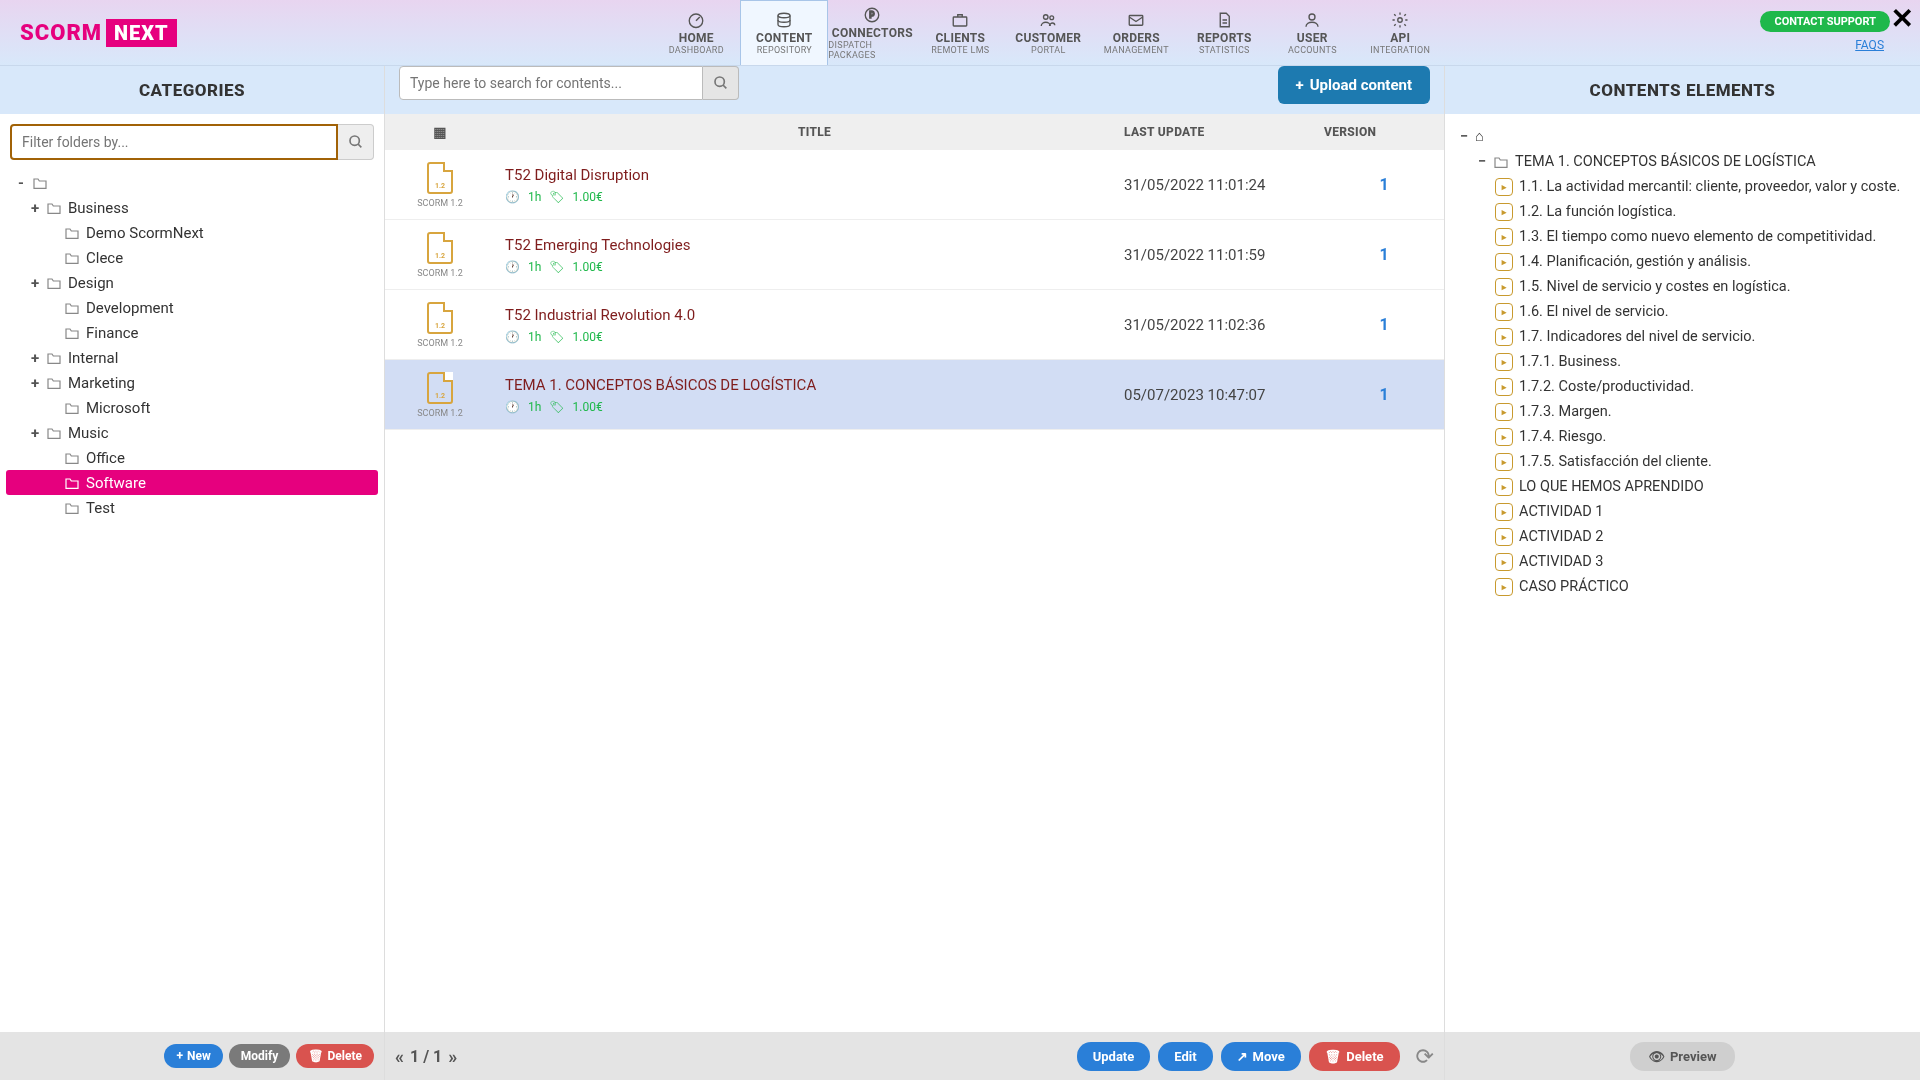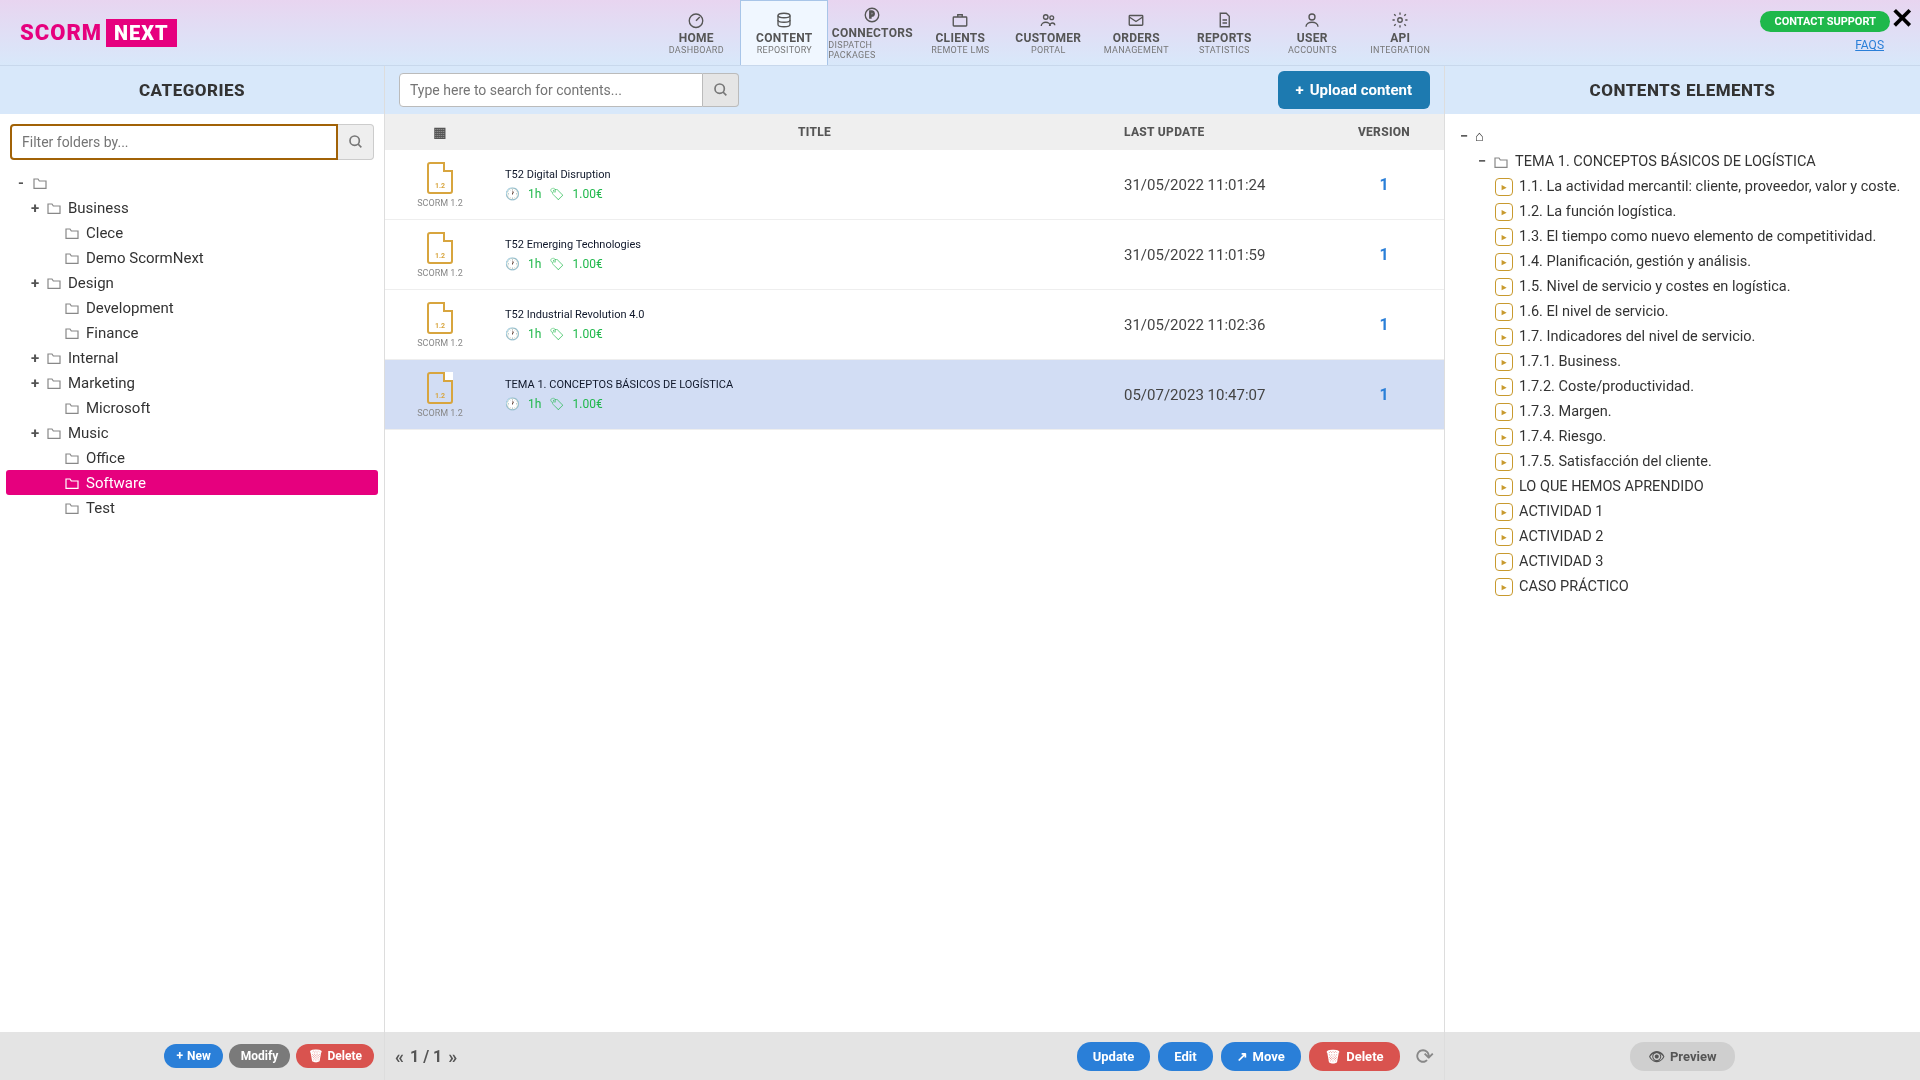--- a/index.html
+++ b/index.html
@@ -46,41 +46,41 @@
 .lvl2 { padding-left: 22px; }
 .lvl3 { padding-left: 40px; }
 
 .left-footer { justify-content: flex-end; gap: 6px; }
 .pill { border: none; border-radius: 12px; padding: 5px 12px; font-size: 12px; font-weight: 700; color: #fff; cursor: pointer; display: inline-flex; align-items: center; gap: 4px; }
 .pill.blue { background: #2a7fd8; }
 .pill.gray { background: #7a7a7a; }
 .pill.red { background: #d9534f; }
 
 
-.mid-top { height: 48px; background: #d8e8fa; display: flex; align-items: center; padding: 0 14px; }
+.mid-top { height: 48px; background: #d8e8fa; display: flex; align-items: flex-start; padding: 0 14px; }
 .search-wrap { display: flex; width: 340px; }
 .search-input { flex: 1; border: 1px solid #bbb; border-radius: 4px 0 0 4px; padding: 8px 10px; font-size: 14px; color: #888; }
 .search-btn { width: 36px; border: 1px solid #bbb; border-left: none; background: #e5e5e5; border-radius: 0 4px 4px 0; color: #666; display: flex; align-items: center; justify-content: center; cursor: pointer; }
 .upload-btn { margin-left: auto; background: #1d7ab0; color: #fff; border: none; border-radius: 6px; padding: 10px 18px; font-size: 15px; font-weight: 700; cursor: pointer; display: flex; align-items: center; gap: 6px; }
 
 .table-head { height: 36px; background: #efefef; display: flex; align-items: center; font-size: 12px; font-weight: 800; color: #555; letter-spacing: 0.3px; }
 .th-thumb { width: 110px; text-align: center; font-size: 14px; }
 .th-title { flex: 1; padding-left: 10px; text-align: center; }
 .th-update { width: 200px; }
-.th-version { width: 120px; text-align: center; }
+.th-version { width: 120px; }
 
 .row { display: flex; align-items: center; min-height: 70px; border-bottom: 1px solid #eee; cursor: pointer; padding: 8px 0; }
 .row.selected { background: #d2ddf4; }
 .row-thumb { width: 110px; display: flex; flex-direction: column; align-items: center; }
 .scorm-file { width: 26px; height: 32px; border: 2px solid #d8a53e; border-radius: 3px; position: relative; }
 .scorm-file::before { content: ""; position: absolute; right: -2px; top: -2px; width: 8px; height: 8px; background: #fff; border-left: 2px solid #d8a53e; border-bottom: 2px solid #d8a53e; }
 .scorm-file::after { content: "1.2"; position: absolute; bottom: 2px; left: 0; right: 0; text-align: center; font-size: 7px; font-weight: 700; color: #d8a53e; }
 .scorm-label { font-size: 9px; color: #888; margin-top: 4px; }
 .row-title { flex: 1; padding-left: 10px; }
-.row-title .t { font-size: 11px; color: #0f172a; }
+.row-title .t { font-size: 15px; color: #7f1d1d; }
 .row-title .meta { margin-top: 6px; font-size: 12px; color: #1fb84b; display: flex; gap: 8px; align-items: center; }
 .row-title .meta .price { color: #1fb84b; }
 .row-update { width: 200px; color: #444; font-size: 15px; }
 .row-version { width: 120px; text-align: center; color: #2a7fd8; font-weight: 700; font-size: 16px; }
 
 .mid-footer { gap: 8px; }
 .pager { display: flex; align-items: center; gap: 6px; color: #555; font-weight: 700; }
 .pager .arrows { cursor: pointer; font-size: 18px; }
 .mid-footer .actions { margin-left: auto; display: flex; gap: 8px; align-items: center; }
 .btn { border: none; border-radius: 14px; padding: 7px 16px; font-size: 13px; font-weight: 700; color: #fff; cursor: pointer; display: inline-flex; align-items: center; gap: 5px; }
@@ -244,30 +244,30 @@
             </span>
             <span>Business</span>
           </div>
           <div class="tree-row lvl3">
             <span class="tree-spacer"></span>
             <span class="folder-icon">
               <svg width="16" height="14" viewBox="0 0 24 20" fill="none" stroke="currentColor" stroke-width="1.8">
                 <path d="M3 4h6l2 3h10v11H3z"></path>
               </svg>
             </span>
+            <span>Demo ScormNext</span>
+          </div>
+          <div class="tree-row lvl3">
+            <span class="tree-spacer"></span>
+            <span class="folder-icon">
+              <svg width="16" height="14" viewBox="0 0 24 20" fill="none" stroke="currentColor" stroke-width="1.8">
+                <path d="M3 4h6l2 3h10v11H3z"></path>
+              </svg>
+            </span>
             <span>Clece</span>
-          </div>
-          <div class="tree-row lvl3">
-            <span class="tree-spacer"></span>
-            <span class="folder-icon">
-              <svg width="16" height="14" viewBox="0 0 24 20" fill="none" stroke="currentColor" stroke-width="1.8">
-                <path d="M3 4h6l2 3h10v11H3z"></path>
-              </svg>
-            </span>
-            <span>Demo ScormNext</span>
           </div>
           <div class="tree-row lvl2">
             <span class="tree-toggle">+</span>
             <span class="folder-icon">
               <svg width="16" height="14" viewBox="0 0 24 20" fill="none" stroke="currentColor" stroke-width="1.8">
                 <path d="M3 4h6l2 3h10v11H3z"></path>
               </svg>
             </span>
             <span>Design</span>
           </div>

